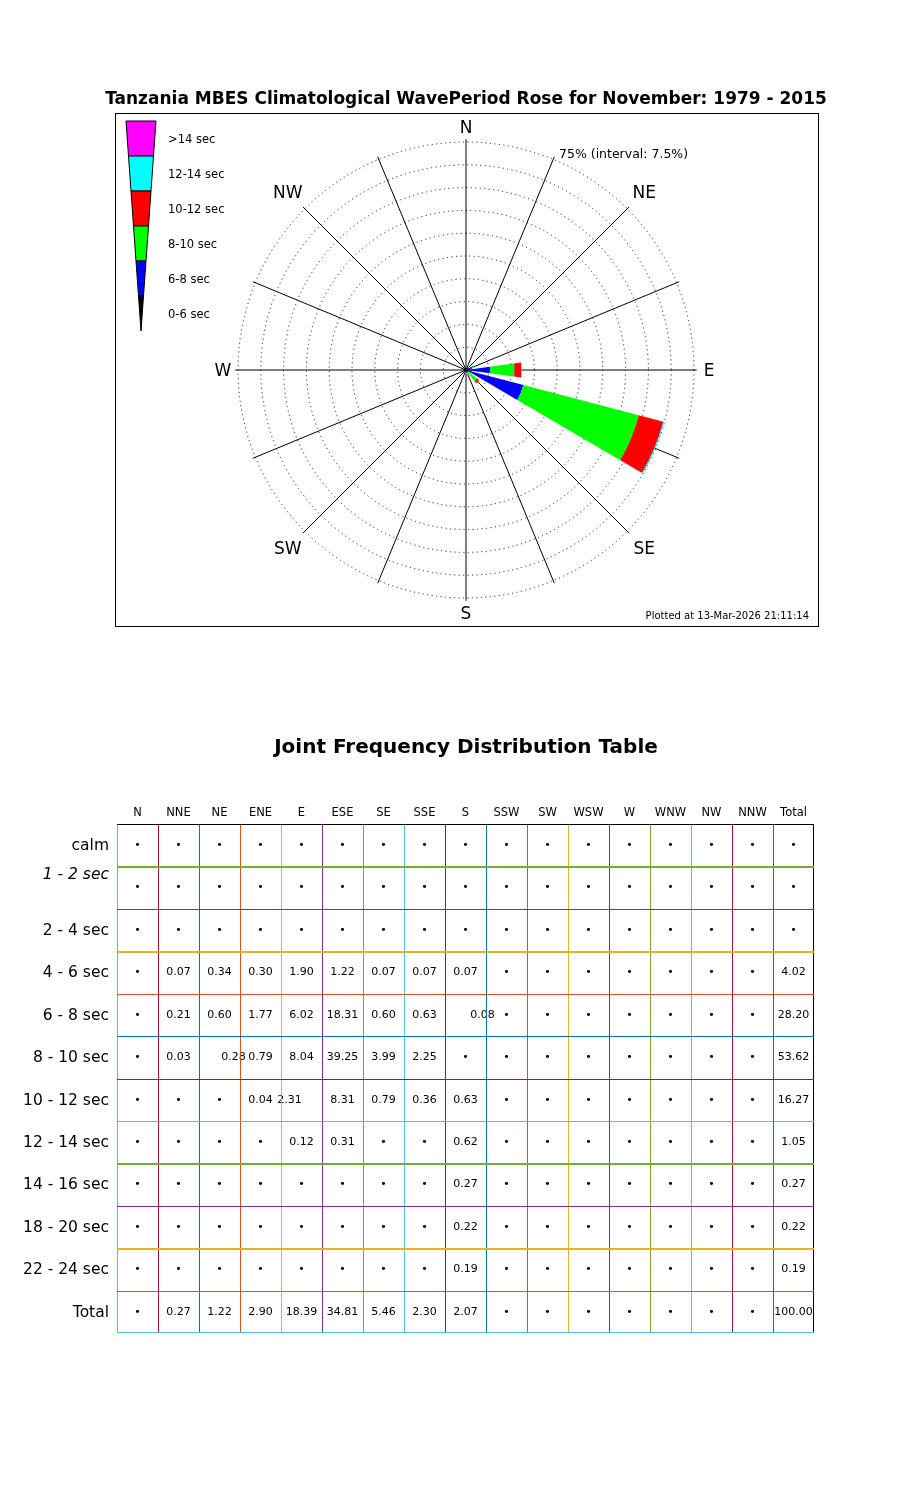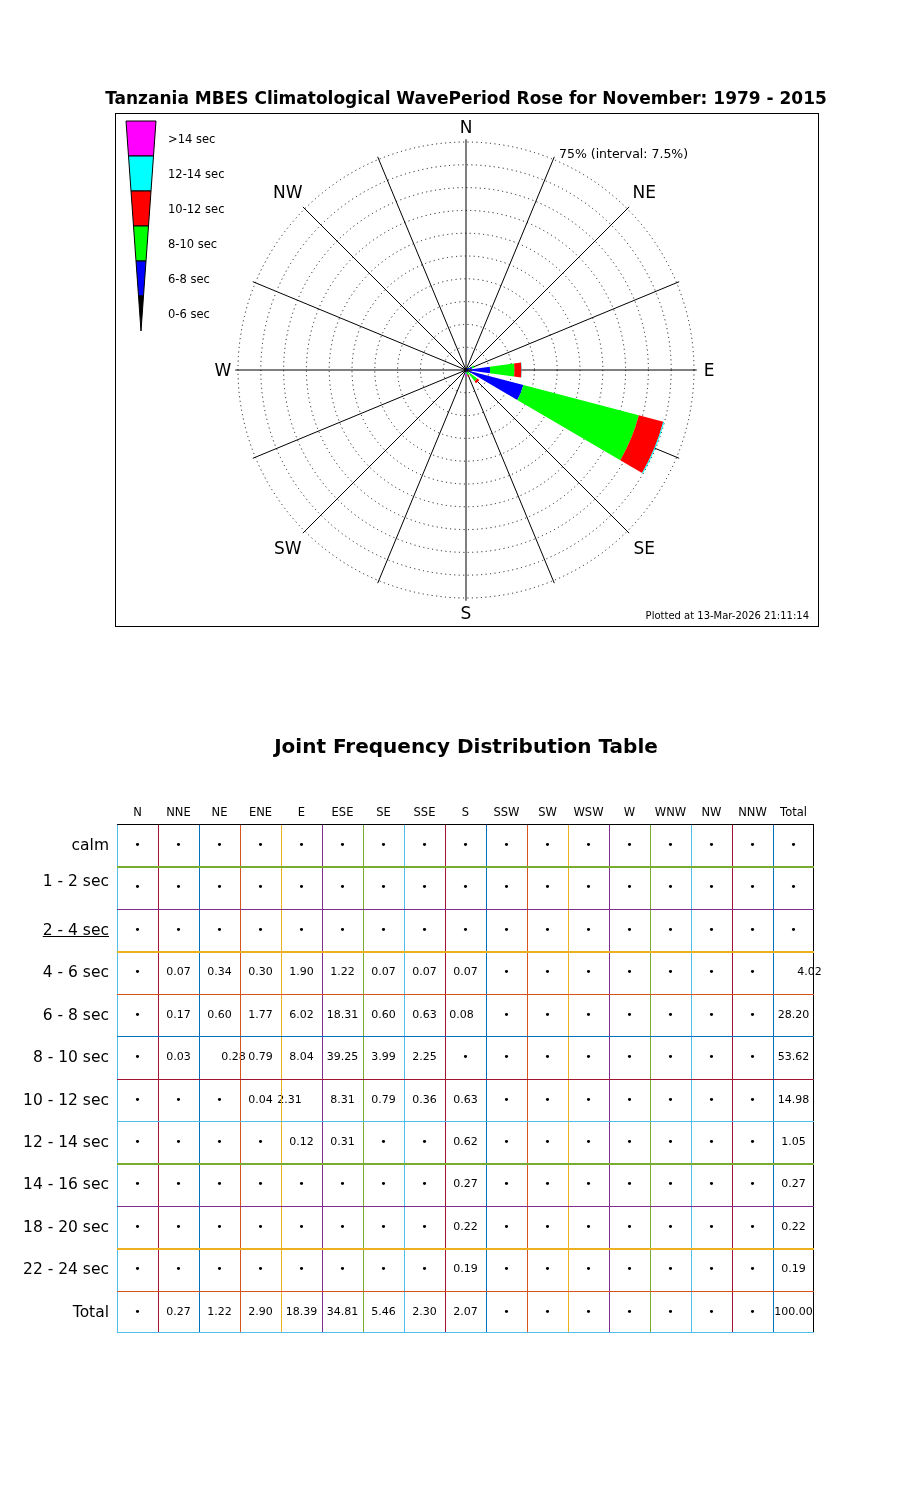--- a/index.html
+++ b/index.html
@@ -125,22 +125,22 @@
       <div class="colhead" style="left:328px;width:41px;">S</div>
       <div class="colhead" style="left:369px;width:41px;">SSW</div>
       <div class="colhead" style="left:410px;width:41px;">SW</div>
       <div class="colhead" style="left:451px;width:41px;">WSW</div>
       <div class="colhead" style="left:492px;width:41px;">W</div>
       <div class="colhead" style="left:533px;width:41px;">WNW</div>
       <div class="colhead" style="left:574px;width:41px;">NW</div>
       <div class="colhead" style="left:615px;width:41px;">NNW</div>
       <div class="colhead" style="left:656px;width:41px;">Total</div>
       <div class="rowlabel" style="top:0px;height:42.416666666666664px;line-height:42.416666666666664px;">calm</div>
-      <div class="rowlabel" style="top:36px;height:42.416666666666664px;line-height:42.416666666666664px;">1 - 2  sec</div>
-      <div class="rowlabel" style="top:84.83333333333333px;height:42.416666666666664px;line-height:42.416666666666664px;text-decoration:underline;">2 - 4  sec</div>
+      <div class="rowlabel" style="top:29px;height:42.416666666666664px;line-height:42.416666666666664px;font-style:italic;">1 - 2  sec</div>
+      <div class="rowlabel" style="top:84.83333333333333px;height:42.416666666666664px;line-height:42.416666666666664px;">2 - 4  sec</div>
       <div class="rowlabel" style="top:127.25px;height:42.416666666666664px;line-height:42.416666666666664px;">4 - 6  sec</div>
       <div class="rowlabel" style="top:169.66666666666666px;height:42.416666666666664px;line-height:42.416666666666664px;">6 - 8  sec</div>
       <div class="rowlabel" style="top:212.08333333333331px;height:42.416666666666664px;line-height:42.416666666666664px;">8 - 10 sec</div>
       <div class="rowlabel" style="top:254.5px;height:42.416666666666664px;line-height:42.416666666666664px;">10 - 12 sec</div>
       <div class="rowlabel" style="top:296.91666666666663px;height:42.416666666666664px;line-height:42.416666666666664px;">12 - 14 sec</div>
       <div class="rowlabel" style="top:339.3333333333333px;height:42.416666666666664px;line-height:42.416666666666664px;">14 - 16 sec</div>
       <div class="rowlabel" style="top:381.75px;height:42.416666666666664px;line-height:42.416666666666664px;">18 - 20 sec</div>
       <div class="rowlabel" style="top:424.16666666666663px;height:42.416666666666664px;line-height:42.416666666666664px;">22 - 24 sec</div>
       <div class="rowlabel" style="top:466.5833333333333px;height:42.416666666666664px;line-height:42.416666666666664px;">Total</div>
       <div class="cell" style="left:0px;top:0px;width:41px;height:42.416666666666664px;line-height:42.416666666666664px;">•</div>
@@ -203,30 +203,30 @@
       <div class="cell" style="left:246px;top:127.25px;width:41px;height:42.416666666666664px;line-height:42.416666666666664px;">0.07</div>
       <div class="cell" style="left:287px;top:127.25px;width:41px;height:42.416666666666664px;line-height:42.416666666666664px;">0.07</div>
       <div class="cell" style="left:328px;top:127.25px;width:41px;height:42.416666666666664px;line-height:42.416666666666664px;">0.07</div>
       <div class="cell" style="left:369px;top:127.25px;width:41px;height:42.416666666666664px;line-height:42.416666666666664px;">•</div>
       <div class="cell" style="left:410px;top:127.25px;width:41px;height:42.416666666666664px;line-height:42.416666666666664px;">•</div>
       <div class="cell" style="left:451px;top:127.25px;width:41px;height:42.416666666666664px;line-height:42.416666666666664px;">•</div>
       <div class="cell" style="left:492px;top:127.25px;width:41px;height:42.416666666666664px;line-height:42.416666666666664px;">•</div>
       <div class="cell" style="left:533px;top:127.25px;width:41px;height:42.416666666666664px;line-height:42.416666666666664px;">•</div>
       <div class="cell" style="left:574px;top:127.25px;width:41px;height:42.416666666666664px;line-height:42.416666666666664px;">•</div>
       <div class="cell" style="left:615px;top:127.25px;width:41px;height:42.416666666666664px;line-height:42.416666666666664px;">•</div>
-      <div class="cell" style="left:656px;top:127.25px;width:41px;height:42.416666666666664px;line-height:42.416666666666664px;margin-left:16px;">4.02</div>
+      <div class="cell" style="left:656px;top:127.25px;width:41px;height:42.416666666666664px;line-height:42.416666666666664px;">4.02</div>
       <div class="cell" style="left:0px;top:169.66666666666666px;width:41px;height:42.416666666666664px;line-height:42.416666666666664px;">•</div>
-      <div class="cell" style="left:41px;top:169.66666666666666px;width:41px;height:42.416666666666664px;line-height:42.416666666666664px;">0.17</div>
+      <div class="cell" style="left:41px;top:169.66666666666666px;width:41px;height:42.416666666666664px;line-height:42.416666666666664px;">0.21</div>
       <div class="cell" style="left:82px;top:169.66666666666666px;width:41px;height:42.416666666666664px;line-height:42.416666666666664px;">0.60</div>
       <div class="cell" style="left:123px;top:169.66666666666666px;width:41px;height:42.416666666666664px;line-height:42.416666666666664px;">1.77</div>
       <div class="cell" style="left:164px;top:169.66666666666666px;width:41px;height:42.416666666666664px;line-height:42.416666666666664px;">6.02</div>
       <div class="cell" style="left:205px;top:169.66666666666666px;width:41px;height:42.416666666666664px;line-height:42.416666666666664px;">18.31</div>
       <div class="cell" style="left:246px;top:169.66666666666666px;width:41px;height:42.416666666666664px;line-height:42.416666666666664px;">0.60</div>
       <div class="cell" style="left:287px;top:169.66666666666666px;width:41px;height:42.416666666666664px;line-height:42.416666666666664px;">0.63</div>
-      <div class="cell" style="left:324px;top:169.66666666666666px;width:41px;height:42.416666666666664px;line-height:42.416666666666664px;">0.08</div>
+      <div class="cell" style="left:345px;top:169.66666666666666px;width:41px;height:42.416666666666664px;line-height:42.416666666666664px;">0.08</div>
       <div class="cell" style="left:369px;top:169.66666666666666px;width:41px;height:42.416666666666664px;line-height:42.416666666666664px;">•</div>
       <div class="cell" style="left:410px;top:169.66666666666666px;width:41px;height:42.416666666666664px;line-height:42.416666666666664px;">•</div>
       <div class="cell" style="left:451px;top:169.66666666666666px;width:41px;height:42.416666666666664px;line-height:42.416666666666664px;">•</div>
       <div class="cell" style="left:492px;top:169.66666666666666px;width:41px;height:42.416666666666664px;line-height:42.416666666666664px;">•</div>
       <div class="cell" style="left:533px;top:169.66666666666666px;width:41px;height:42.416666666666664px;line-height:42.416666666666664px;">•</div>
       <div class="cell" style="left:574px;top:169.66666666666666px;width:41px;height:42.416666666666664px;line-height:42.416666666666664px;">•</div>
       <div class="cell" style="left:615px;top:169.66666666666666px;width:41px;height:42.416666666666664px;line-height:42.416666666666664px;">•</div>
       <div class="cell" style="left:656px;top:169.66666666666666px;width:41px;height:42.416666666666664px;line-height:42.416666666666664px;">28.20</div>
       <div class="cell" style="left:0px;top:212.08333333333331px;width:41px;height:42.416666666666664px;line-height:42.416666666666664px;">•</div>
       <div class="cell" style="left:41px;top:212.08333333333331px;width:41px;height:42.416666666666664px;line-height:42.416666666666664px;">0.03</div>
@@ -254,21 +254,21 @@
       <div class="cell" style="left:246px;top:254.5px;width:41px;height:42.416666666666664px;line-height:42.416666666666664px;">0.79</div>
       <div class="cell" style="left:287px;top:254.5px;width:41px;height:42.416666666666664px;line-height:42.416666666666664px;">0.36</div>
       <div class="cell" style="left:328px;top:254.5px;width:41px;height:42.416666666666664px;line-height:42.416666666666664px;">0.63</div>
       <div class="cell" style="left:369px;top:254.5px;width:41px;height:42.416666666666664px;line-height:42.416666666666664px;">•</div>
       <div class="cell" style="left:410px;top:254.5px;width:41px;height:42.416666666666664px;line-height:42.416666666666664px;">•</div>
       <div class="cell" style="left:451px;top:254.5px;width:41px;height:42.416666666666664px;line-height:42.416666666666664px;">•</div>
       <div class="cell" style="left:492px;top:254.5px;width:41px;height:42.416666666666664px;line-height:42.416666666666664px;">•</div>
       <div class="cell" style="left:533px;top:254.5px;width:41px;height:42.416666666666664px;line-height:42.416666666666664px;">•</div>
       <div class="cell" style="left:574px;top:254.5px;width:41px;height:42.416666666666664px;line-height:42.416666666666664px;">•</div>
       <div class="cell" style="left:615px;top:254.5px;width:41px;height:42.416666666666664px;line-height:42.416666666666664px;">•</div>
-      <div class="cell" style="left:656px;top:254.5px;width:41px;height:42.416666666666664px;line-height:42.416666666666664px;">14.98</div>
+      <div class="cell" style="left:656px;top:254.5px;width:41px;height:42.416666666666664px;line-height:42.416666666666664px;">16.27</div>
       <div class="cell" style="left:0px;top:296.91666666666663px;width:41px;height:42.416666666666664px;line-height:42.416666666666664px;">•</div>
       <div class="cell" style="left:41px;top:296.91666666666663px;width:41px;height:42.416666666666664px;line-height:42.416666666666664px;">•</div>
       <div class="cell" style="left:82px;top:296.91666666666663px;width:41px;height:42.416666666666664px;line-height:42.416666666666664px;">•</div>
       <div class="cell" style="left:123px;top:296.91666666666663px;width:41px;height:42.416666666666664px;line-height:42.416666666666664px;">•</div>
       <div class="cell" style="left:164px;top:296.91666666666663px;width:41px;height:42.416666666666664px;line-height:42.416666666666664px;">0.12</div>
       <div class="cell" style="left:205px;top:296.91666666666663px;width:41px;height:42.416666666666664px;line-height:42.416666666666664px;">0.31</div>
       <div class="cell" style="left:246px;top:296.91666666666663px;width:41px;height:42.416666666666664px;line-height:42.416666666666664px;">•</div>
       <div class="cell" style="left:287px;top:296.91666666666663px;width:41px;height:42.416666666666664px;line-height:42.416666666666664px;">•</div>
       <div class="cell" style="left:328px;top:296.91666666666663px;width:41px;height:42.416666666666664px;line-height:42.416666666666664px;">0.62</div>
       <div class="cell" style="left:369px;top:296.91666666666663px;width:41px;height:42.416666666666664px;line-height:42.416666666666664px;">•</div>

